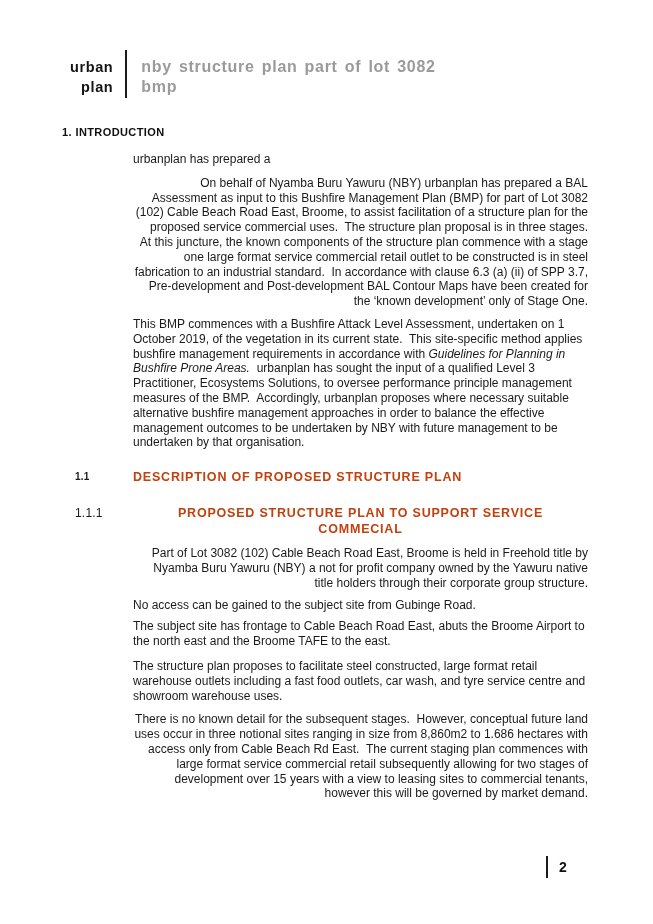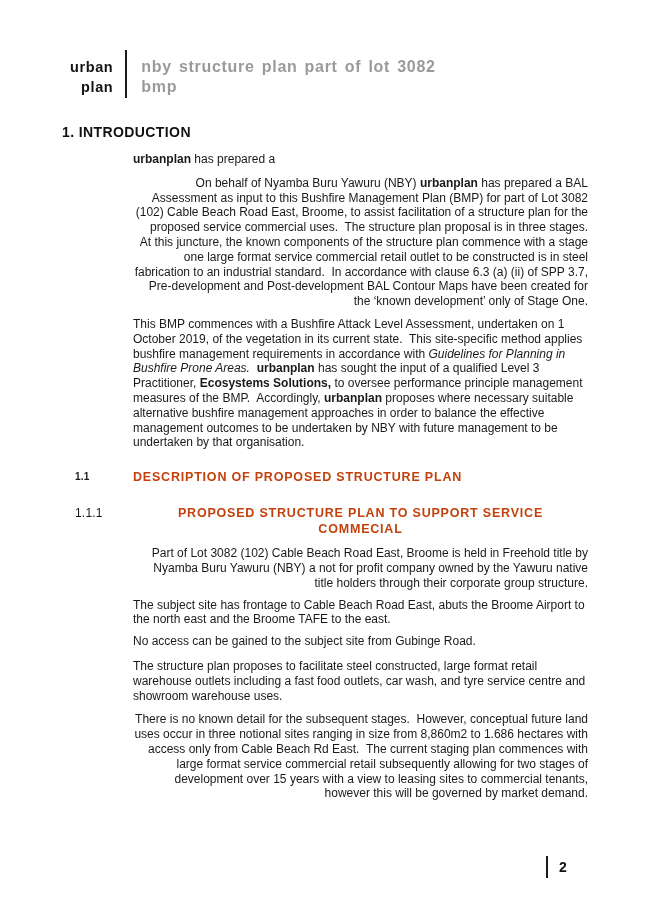--- a/index.html
+++ b/index.html
@@ -7,24 +7,24 @@
     position:relative; width:653px; height:924px; background:#ffffff;
     color:#1a1a1a; font-family:"Liberation Sans","DejaVu Sans",sans-serif;
     overflow:hidden;
   }
   
   .header { position:absolute; top:50px; left:70px; display:flex; align-items:stretch; height:48px; }
   .logo-block { text-align:right; font-weight:700; font-size:14.5px; line-height:20px; letter-spacing:0.6px; color:#141414; padding-top:7px; }
   .header-divider { width:2px; background:#1a1a1a; margin:0 14px 0 12px; }
   .doc-title-block { font-weight:700; font-size:16px; line-height:20px; letter-spacing:0.7px; word-spacing:2px; color:#9a9a9a; padding-top:7px; white-space:nowrap; }
   
-  h1.main-heading { margin:123px 0 0 62px; font-size:14px; line-height:18px; letter-spacing:0.4px; font-weight:700; color:#111; }
+  h1.main-heading { margin:123px 0 0 62px; font-size:11px; line-height:18px; letter-spacing:0.4px; font-weight:700; color:#111; }
   .content { margin-left:133px; width:455px; font-size:12px; line-height:14.8px; }
   .content p { margin:0; white-space:pre-wrap; }
-  .b { font-weight:700; }
+  .b { font-weight:400; }
   .i { font-style:italic; }
   .section { position:relative; }
   .sec-num { position:absolute; left:-58px; top:1px; font-size:12px; font-weight:400; color:#1a1a1a; letter-spacing:0.2px; }
   .sec-num.bold { font-weight:700; font-size:10px; }
   h2.sec-title, h3.sec-title { margin:0; font-size:12.5px; line-height:16px; letter-spacing:0.8px; font-weight:700; color:#c2410c; white-space:pre-line; }
   
   .mt7 { margin-top:7px !important; } .mt8 { margin-top:8px !important; }
   .mt9 { margin-top:9px !important;text-align:right; } .mt10 { margin-top:10px !important; }
   .mt11 { margin-top:11px !important; } .mt17 { margin-top:17px !important; }
   .mt19 { margin-top:19px !important; } .mt20 { margin-top:20px !important;text-align:center; }
@@ -65,22 +65,22 @@
       <h2 class="sec-title">DESCRIPTION OF PROPOSED STRUCTURE PLAN</h2>
     </div>
 
     <div class="section mt20">
       <span class="sec-num">1.1.1</span>
       <h3 class="sec-title">PROPOSED STRUCTURE PLAN TO SUPPORT SERVICE
 COMMECIAL</h3>
     </div>
 
     <p class="mt9">Part of Lot 3082 (102) Cable Beach Road East, Broome is held in Freehold title by Nyamba Buru Yawuru (NBY) a not for profit company owned by the Yawuru native title holders through their corporate group structure.</p>
+    <p class="mt7">No access can be gained to the subject site from Gubinge Road.</p>
     <p class="mt7">The subject site has frontage to Cable Beach Road East, abuts the Broome Airport to the north east and the Broome TAFE to the east.</p>
-    <p class="mt7">No access can be gained to the subject site from Gubinge Road.</p>
 
 
     <p class="mt10">The structure plan proposes to facilitate steel constructed, large format retail warehouse outlets including a fast food outlets, car wash, and tyre service centre and showroom warehouse uses.</p>
     <p class="mt9">There is no known detail for the subsequent stages.  However, conceptual future land uses occur in three notional sites ranging in size from 8,860m2 to 1.686 hectares with access only from Cable Beach Rd East.  The current staging plan commences with large format service commercial retail subsequently allowing for two stages of development over 15 years with a view to leasing sites to commercial tenants, however this will be governed by market demand.</p>
 
   </div>
 
   <div class="footer">
     <div class="footer-bar"></div>
     <div class="page-num">2</div>

